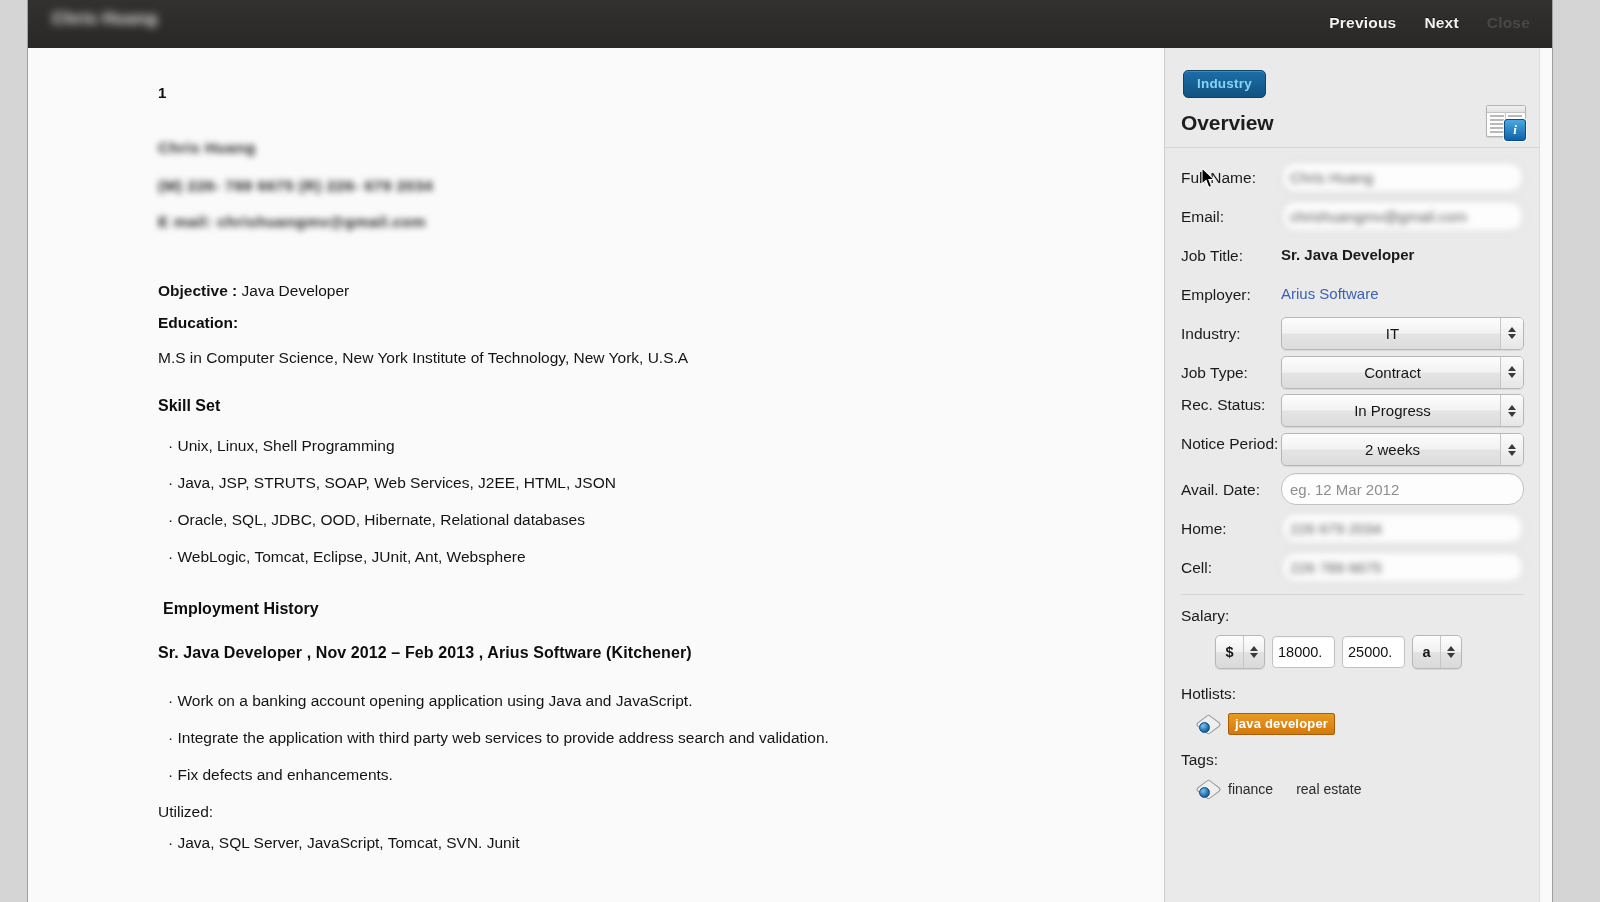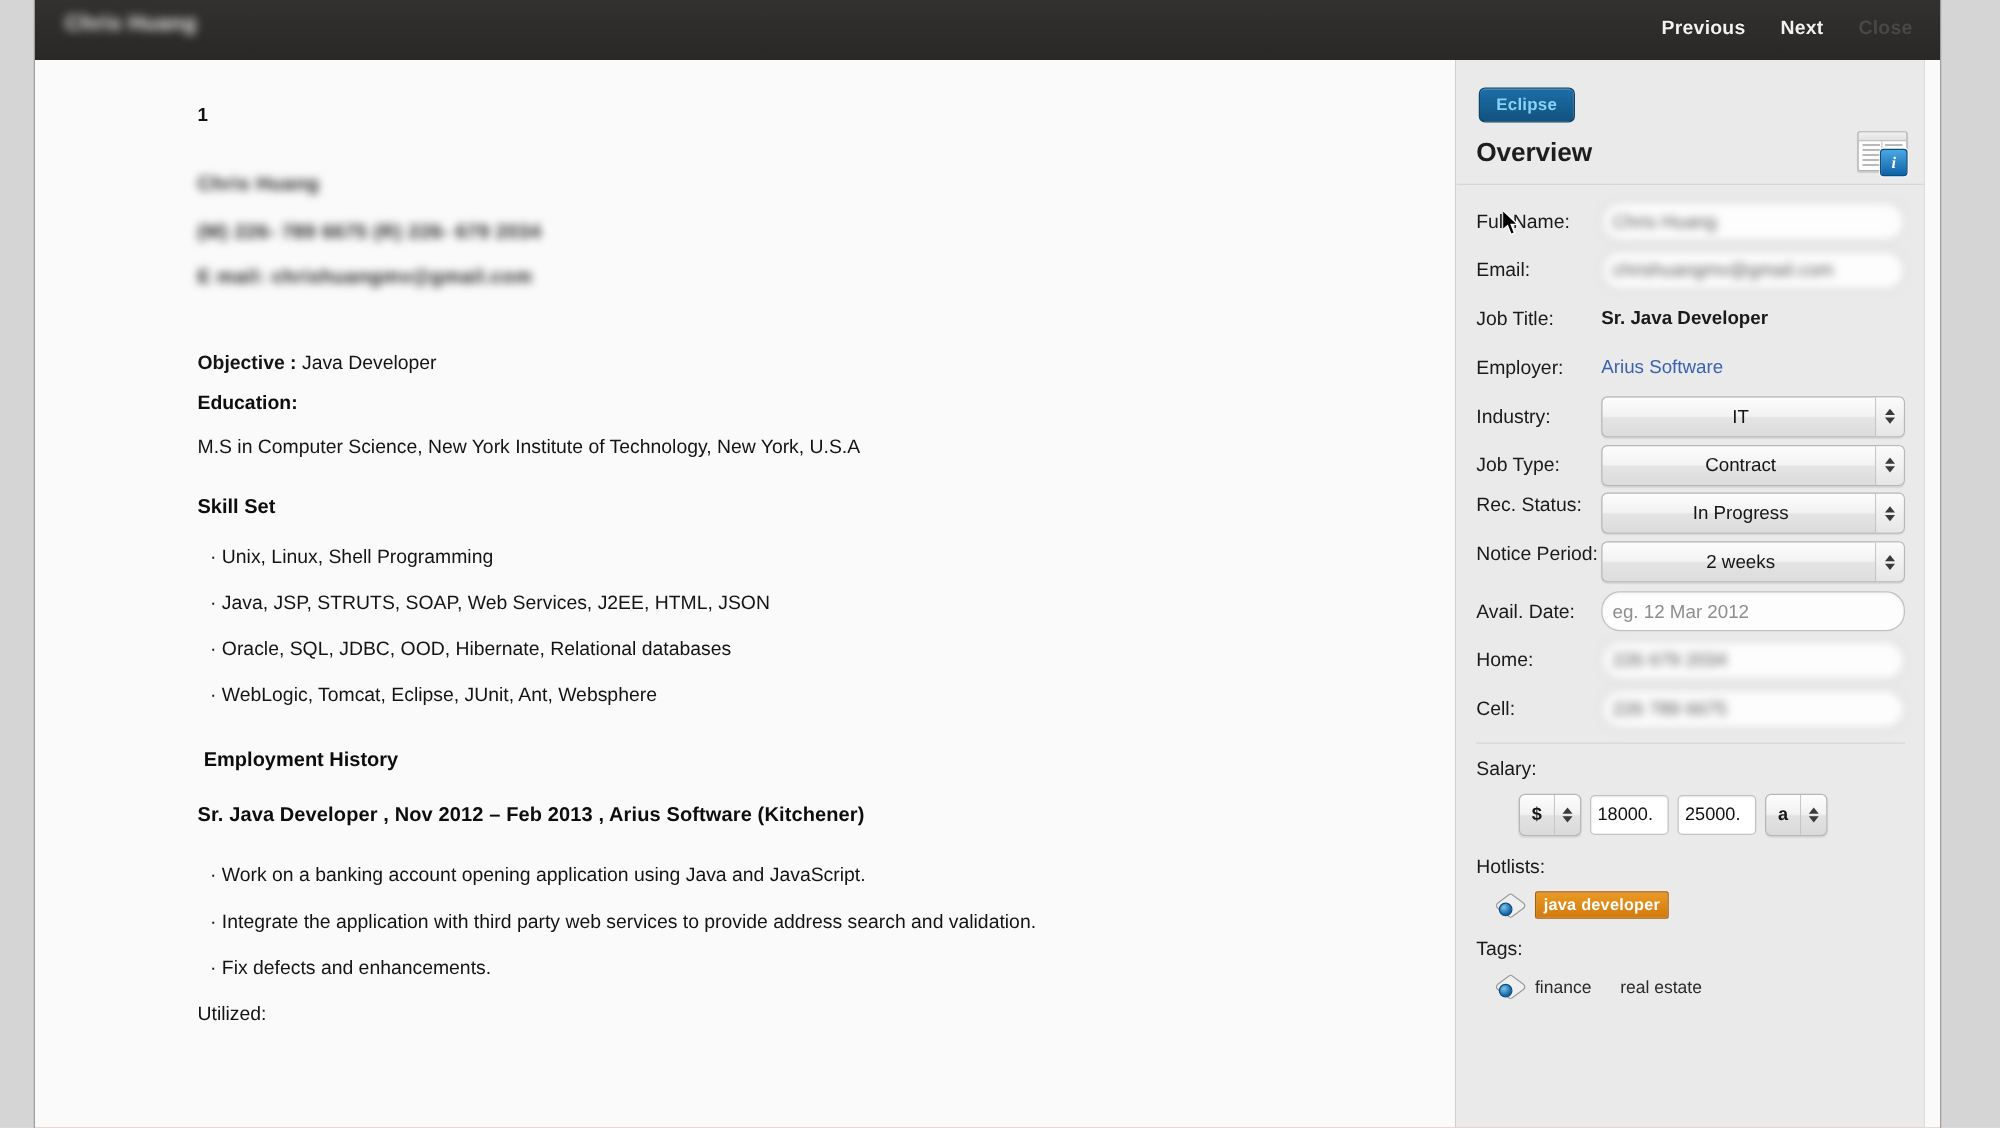--- a/index.html
+++ b/index.html
@@ -19,21 +19,21 @@
     background: #d5d5d5;
   }
 
   
   #modal {
     position: absolute;
     left: 28px;
     top: 0px;
     width: 1524px;
     height: 902px;
-    background: #c2410c;
+    background: #ec4899;
     box-shadow: 0 0 0 1px rgba(0,0,0,0.25);
   }
 
   
   #titlebar {
     position: relative;
     height: 48px;
     background: #2f2d2c;
     background: linear-gradient(#333130, #2a2827);
     overflow: hidden;
@@ -534,28 +534,29 @@
 
         <p class="doc-head big emp">Employment History</p>
 
         <p class="doc-job">Sr. Java Developer , Nov 2012 – Feb 2013 , Arius Software (Kitchener)</p>
 
         <p class="doc-bullet">· Work on a banking account opening application using Java and JavaScript.</p>
         <p class="doc-bullet">· Integrate the application with third party web services to provide address search and validation.</p>
         <p class="doc-bullet">· Fix defects and enhancements.</p>
 
         <p class="doc-line tight">Utilized:</p>
+        <p class="doc-bullet">· Java, SQL Server, JavaScript, Tomcat, SVN. Junit</p>
       </div>
     </div>
 
     <div id="side-pane">
       <div id="side-scroll">
 
         <div id="dl-row">
-          <span id="download-btn">Eclipse</span>
+          <span id="download-btn">Industry</span>
         </div>
 
         <div id="overview-header">
           <span id="overview-title">Overview</span>
 
           <div id="doc-info-icon">
             <div class="win-glyph">
               <div class="col-l"></div>
               <div class="divider"></div>
               <div class="col-r"></div>

